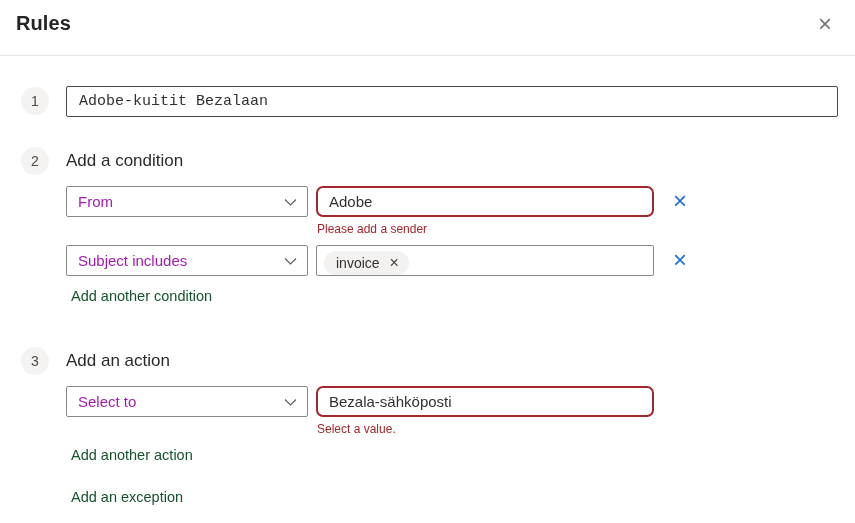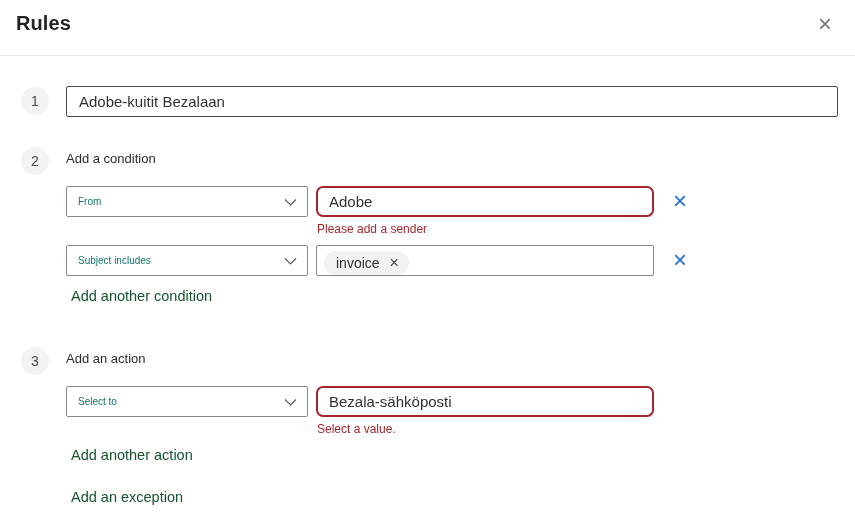--- a/index.html
+++ b/index.html
@@ -37,41 +37,41 @@
     position: absolute; left: 21px;
     width: 28px; height: 28px; border-radius: 50%;
     background: #f4f3f2; color: #4c4a48;
     font-size: 14px;
     display: flex; align-items: center; justify-content: center;
   }
 
   
   .section-heading {
     position: absolute; left: 66px;
-    font-size: 13px; color: #2b2a29;
+    font-size: 17px; color: #2b2a29;
   }
 
   
   .name-input {
     position: absolute; left: 66px; top: 86px;
     width: 772px; height: 31px;
     border: 1.5px solid #4a4846; border-radius: 2px;
     padding: 0 12px; font-size: 15px; color: #323130;
-    font-family: Liberation Sans, sans-serif;
+    font-family: Liberation Mono, monospace;
     outline: none; background: #fff;
   }
   .combo {
     position: absolute; left: 66px;
     width: 242px; height: 31px;
     border: 1px solid #8a8886; border-radius: 2px;
     background: #fff; cursor: pointer;
     display: flex; align-items: center; justify-content: space-between;
     padding: 0 10px 0 11px;
   }
-  .combo-label { font-size: 10px; color: #0f766e; }
+  .combo-label { font-size: 15px; color: #a21caf; }
   .chevron { display: block; margin-top: 2px; }
 
   .value-input {
     position: absolute; left: 316px;
     width: 338px; height: 31px;
     border: 1px solid #8a8886; border-radius: 7px;
     padding: 0 11px; font-size: 15px; color: #323130;
     font-family: "Liberation Sans", sans-serif;
     outline: none; background: #fff;
   }

